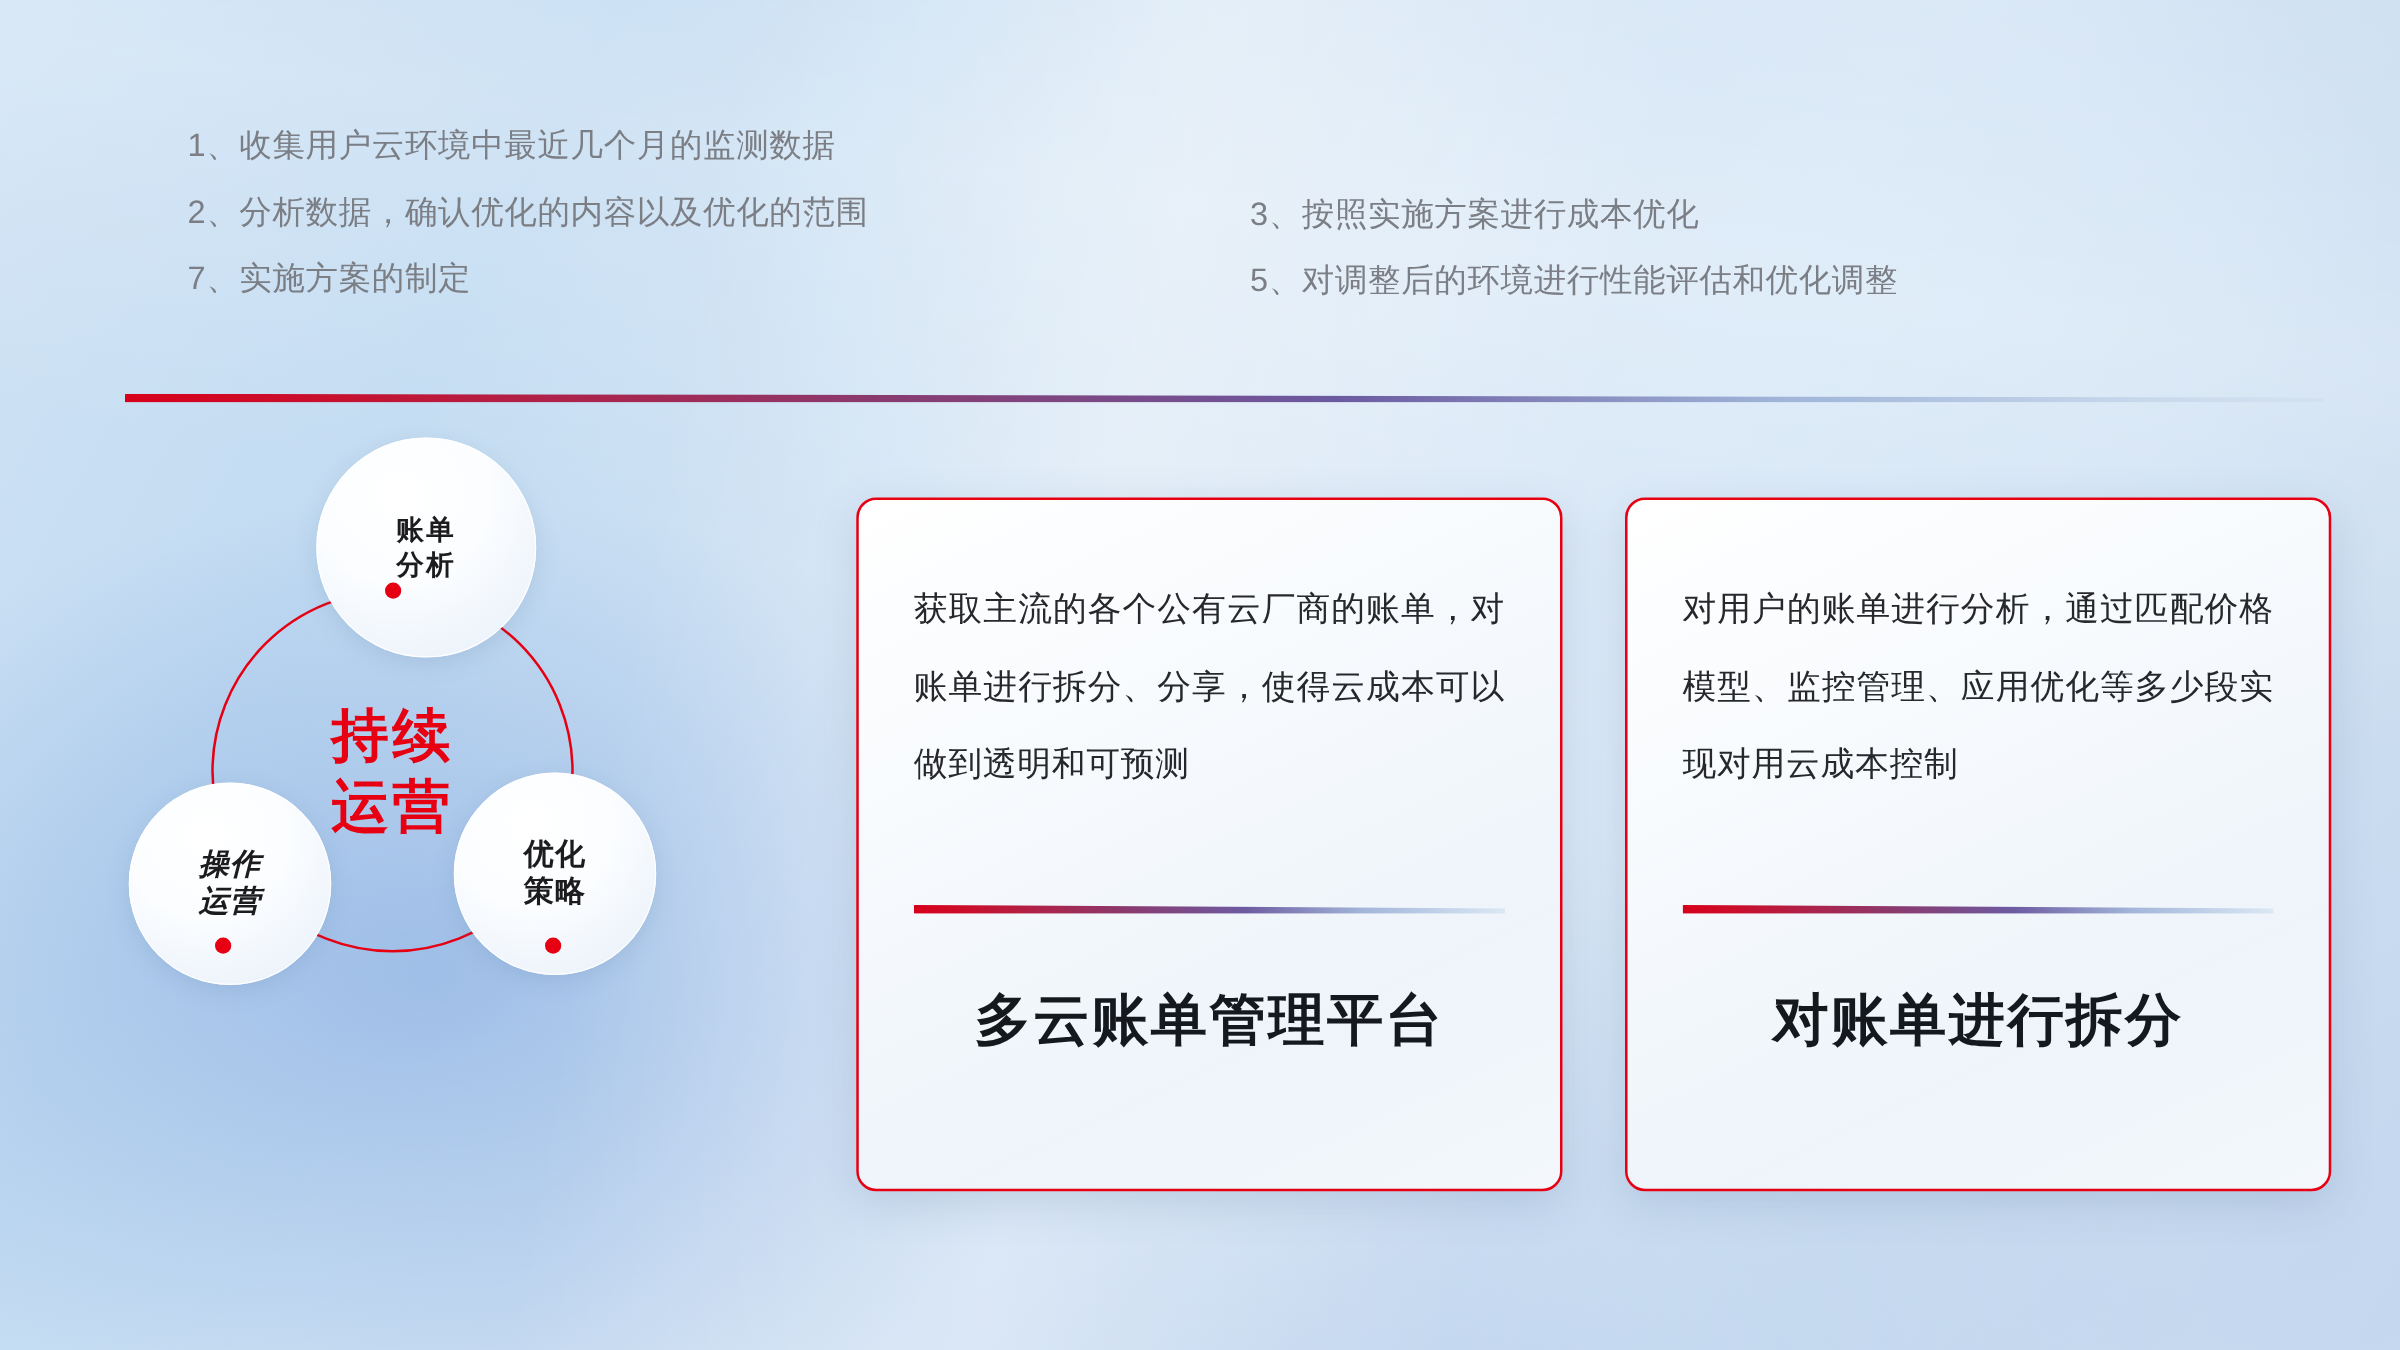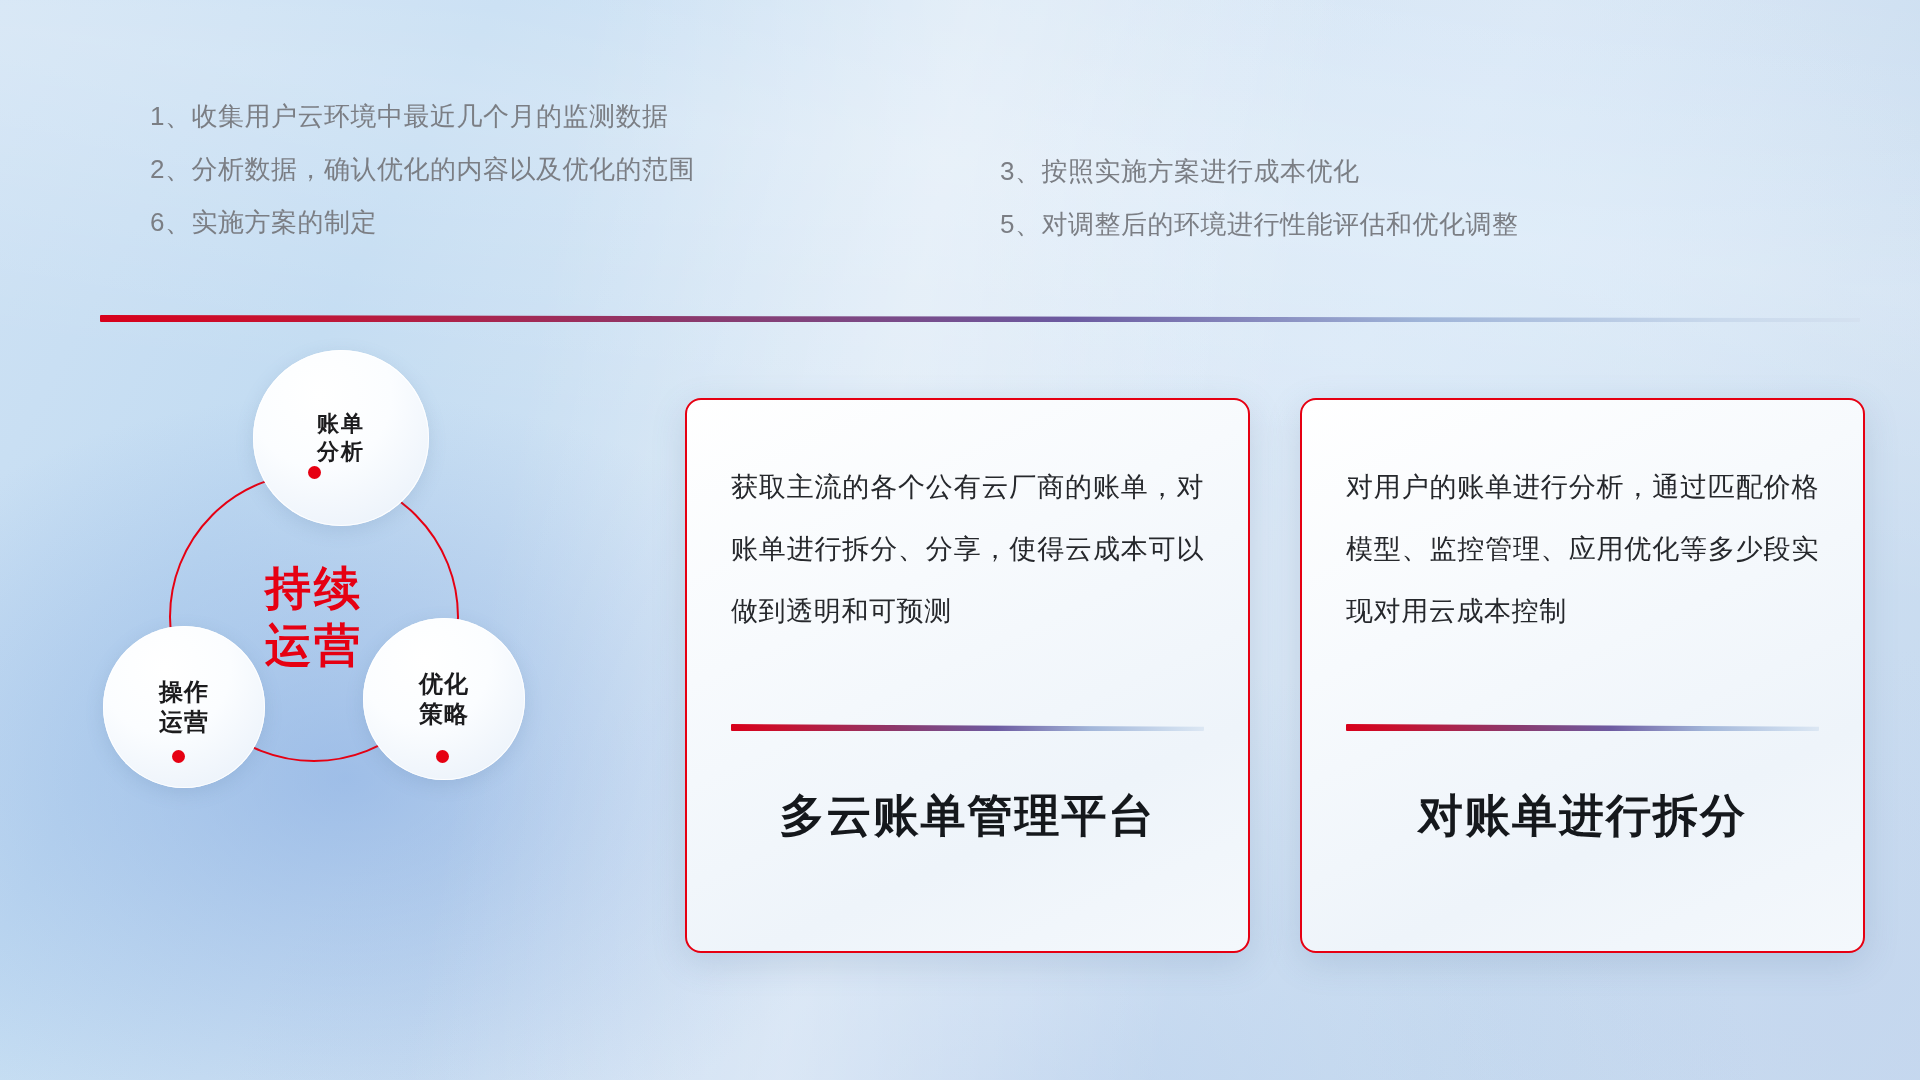--- a/index.html
+++ b/index.html
@@ -66,21 +66,21 @@
     align-items: center;
     justify-content: center;
     text-align: center;
     color: #1c1c1e;
     font-weight: bold;
     line-height: 1.26;
     background: radial-gradient(circle at 38% 26%, #ffffff 0%, #fbfdff 42%, #eef4fb 78%, #e4eefa 100%);
     box-shadow: 0 5px 18px rgba(90,120,160,0.18), inset 0 0 0 1px rgba(255,255,255,0.9);
   }
   #bubble-top    { left: 158px; top: 0px;   width: 176px; height: 176px; font-size: 22px; letter-spacing: 2px; }
-  #bubble-left   { left: 8px;   top: 276px; width: 162px; height: 162px; font-size: 24px; letter-spacing: 1px; }
+  #bubble-left   { left: 8px;   top: 276px; width: 162px; height: 162px; font-size: 24px; letter-spacing: 1px; font-style: italic; }
   #bubble-right  { left: 268px; top: 268px; width: 162px; height: 162px; font-size: 24px; letter-spacing: 1px; justify-content: center; }
 
   #ring {
     position: absolute;
     left: 74px; top: 122px;
     width: 290px; height: 290px;
     border-radius: 50%;
     border: 2.4px solid #e60012;
   }
   #center-label {
@@ -149,21 +149,21 @@
   }
 </style>
 </head>
 <body>
 
 <div id="slide">
 
   <div class="list" id="list-left">
     <div class="row">1、收集用户云环境中最近几个月的监测数据</div>
     <div class="row">2、分析数据，确认优化的内容以及优化的范围</div>
-    <div class="row">6、实施方案的制定</div>
+    <div class="row">7、实施方案的制定</div>
   </div>
 
   <div class="list" id="list-right">
     <div class="row">3、按照实施方案进行成本优化</div>
     <div class="row">5、对调整后的环境进行性能评估和优化调整</div>
   </div>
 
   <div id="header-rule"></div>
 
   <div id="diagram">

